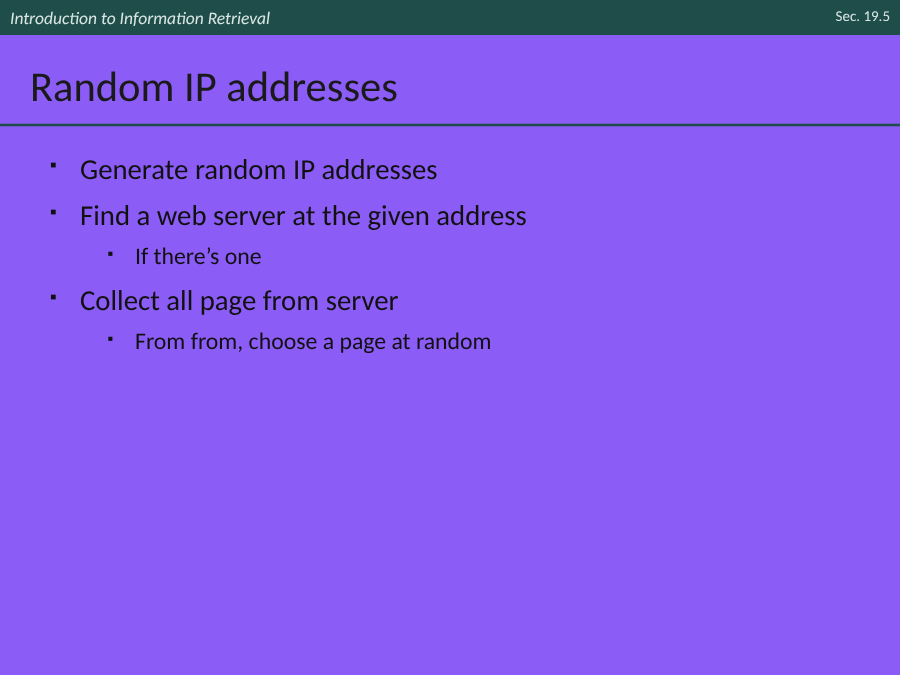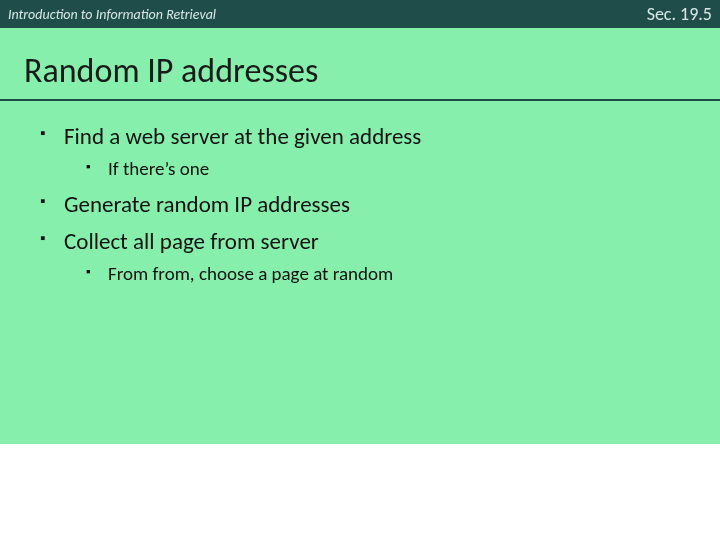--- a/index.html
+++ b/index.html
@@ -1,20 +1,20 @@
 <!DOCTYPE html>
 <html><head>
 <meta charset="utf-8">
 <style>
   * { margin: 0; padding: 0; box-sizing: border-box; }
   html, body { width: 720px; height: 540px; font-family: Calibri, "Segoe UI", Arial, sans-serif; background: #fff; }
-  .slide { width: 720px; height: 444px; position: relative; background: #86efac; }
+  .slide { width: 720px; height: 540px; position: relative; background: #8b5cf6; }
   .header { width: 100%; height: 28px; background: #1f4e4a; display: flex; align-items: center; justify-content: space-between; padding: 0 8px; }
   .header-left { color: #d9e6e5; font-style: italic; font-size: 14px; }
-  .header-right { color: #d9e6e5; font-size: 18px; }
+  .header-right { color: #d9e6e5; font-size: 12px; }
   .title { font-size: 34px; font-weight: 400; color: #1a1a1a; padding: 22px 8px 8px 24px; }
   .title-underline { height: 2px; background: #1f4e4a; margin: 0 0 0 0; width: 100%; }
   .content { padding: 20px 32px 0 40px; }
   ul { list-style: none; }
   .lvl1 > li { font-size: 23px; color: #111; line-height: 1.35; margin-bottom: 6px; position: relative; padding-left: 24px; }
   .lvl1 > li::before { content: "\25AA"; position: absolute; left: 0; top: 2px; font-size: 15px; color: #111; }
   .lvl2 { margin-top: 4px; margin-bottom: 6px; }
   .lvl2 > li { font-size: 19px; color: #111; line-height: 1.4; padding-left: 44px; position: relative; }
   .lvl2 > li::before { content: "\25AA"; position: absolute; left: 22px; top: 2px; font-size: 13px; color: #111; }
 </style>
@@ -25,27 +25,27 @@
   <div class="header">
     <span class="header-left">Introduction to Information Retrieval</span>
     <span class="header-right">Sec. 19.5</span>
   </div>
 
   <h1 class="title">Random IP addresses</h1>
   <div class="title-underline"></div>
 
   <div class="content">
     <ul class="lvl1">
+      <li><span>Generate random IP addresses</span></li>
       <li>
         <span>Find a web server at the given address</span>
         <ul class="lvl2">
           <li><span>If there’s one</span></li>
         </ul>
       </li>
-      <li><span>Generate random IP addresses</span></li>
       <li>
         <span>Collect all page from server</span>
         <ul class="lvl2">
           <li><span>From from, choose a page at random</span></li>
         </ul>
       </li>
     </ul>
   </div>
 </div>
 

